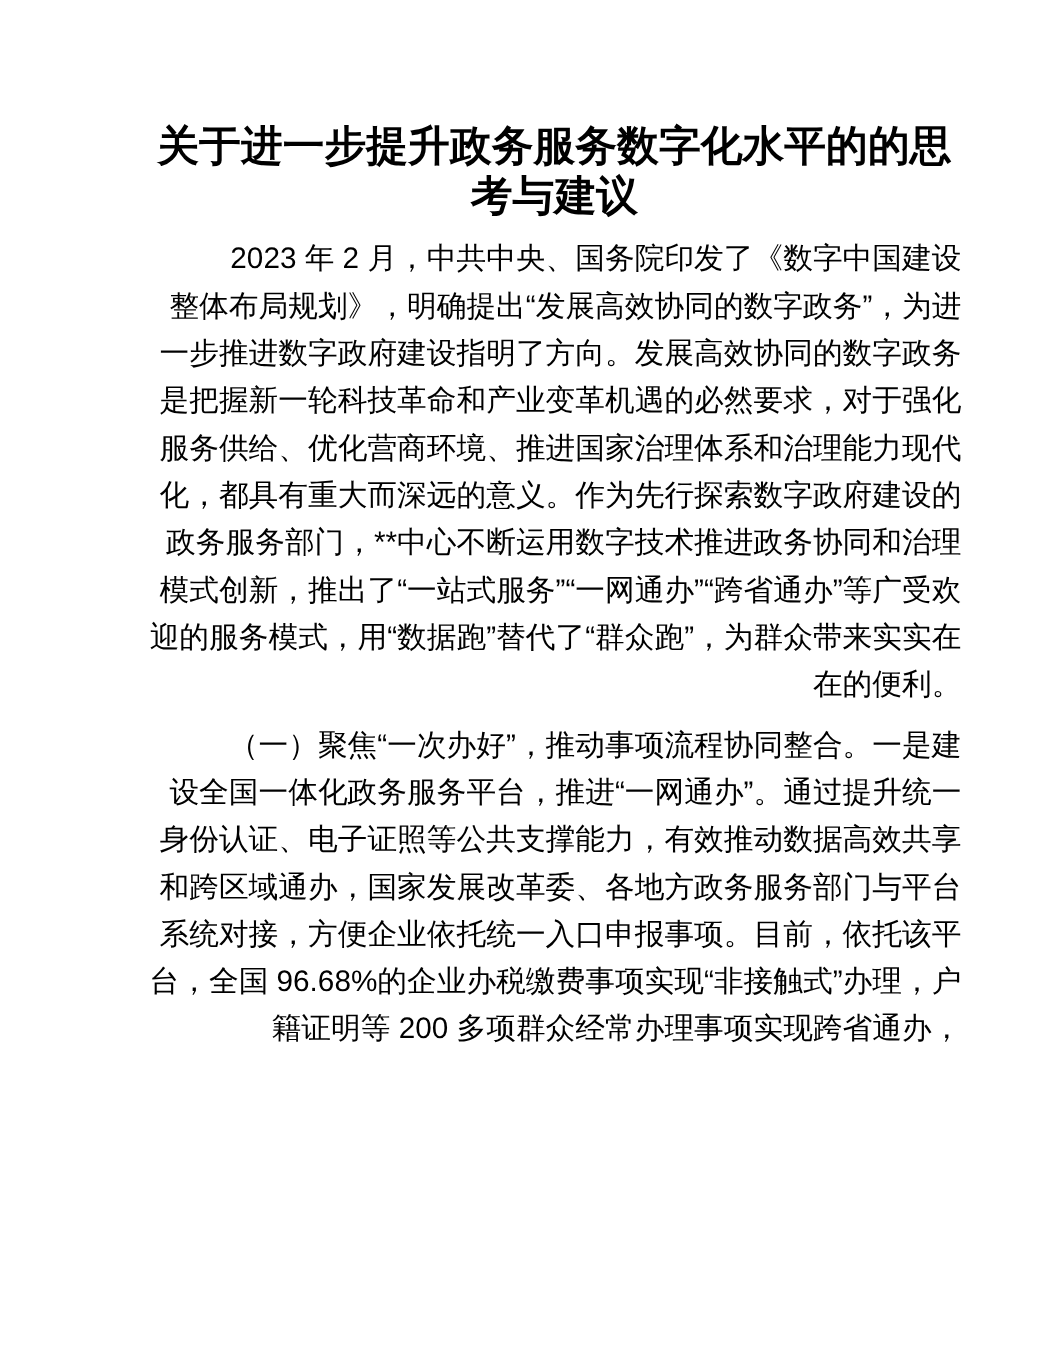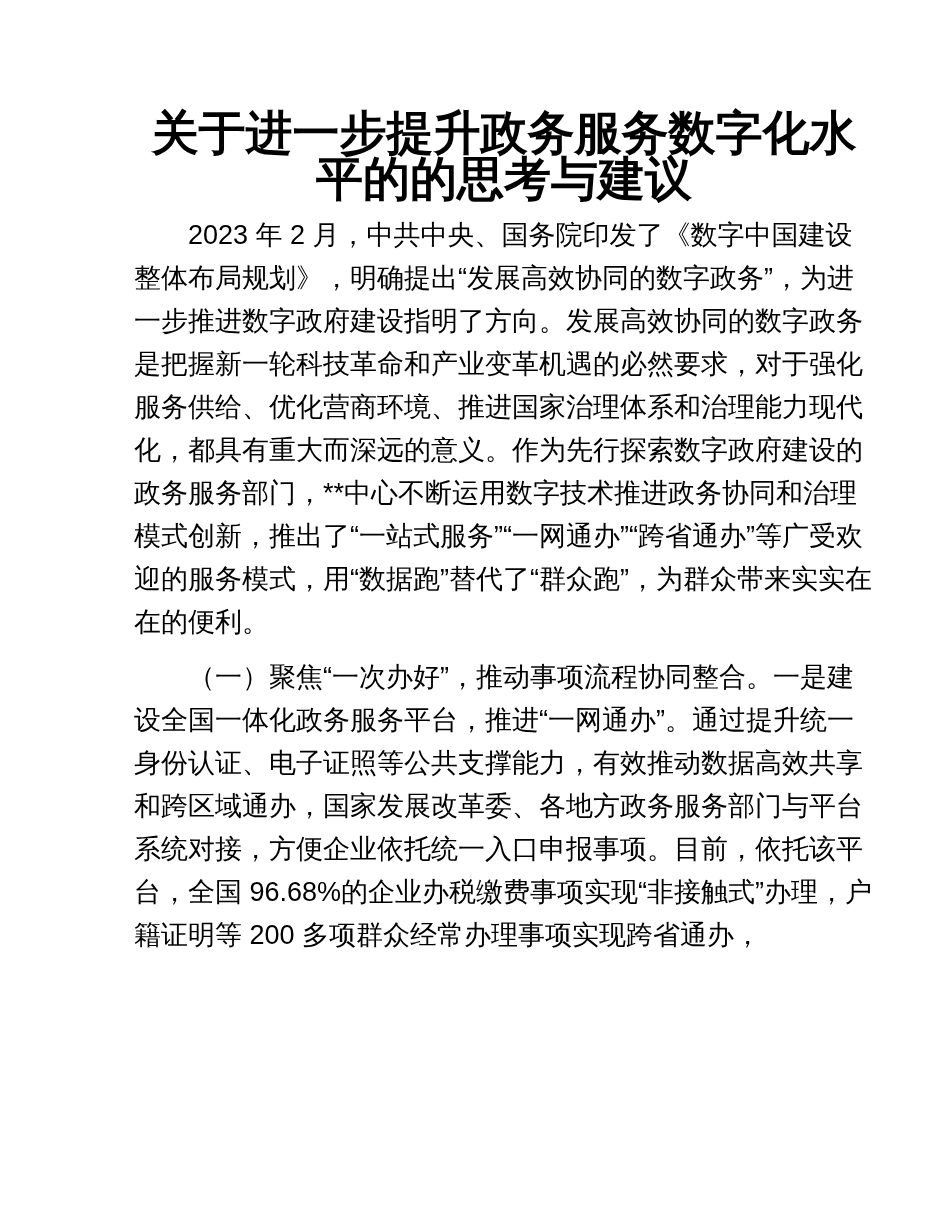--- a/index.html
+++ b/index.html
@@ -13,30 +13,30 @@
     overflow: hidden;
     font-family: "Liberation Sans", "DejaVu Sans", sans-serif;
     color: #000000;
   }
   .page {
     width: 740px;
     margin: 0 0 0 134px;
     padding-top: 110px;
   }
   .doc-title {
-    font-size: 47px;
+    font-size: 38px;
     line-height: 46px;
     font-weight: bold;
     text-align: center;
     margin: 0 0 12px 0;
   }
   .para {
     font-size: 27px;
     line-height: 43px;
-    text-align: left;
+    text-align: right;
     text-indent: 2em;
     margin: 12px 0 0 0;
   }
   .para.first {
     margin-top: 0;
   }
 </style>
 </head>
 <body>
 

